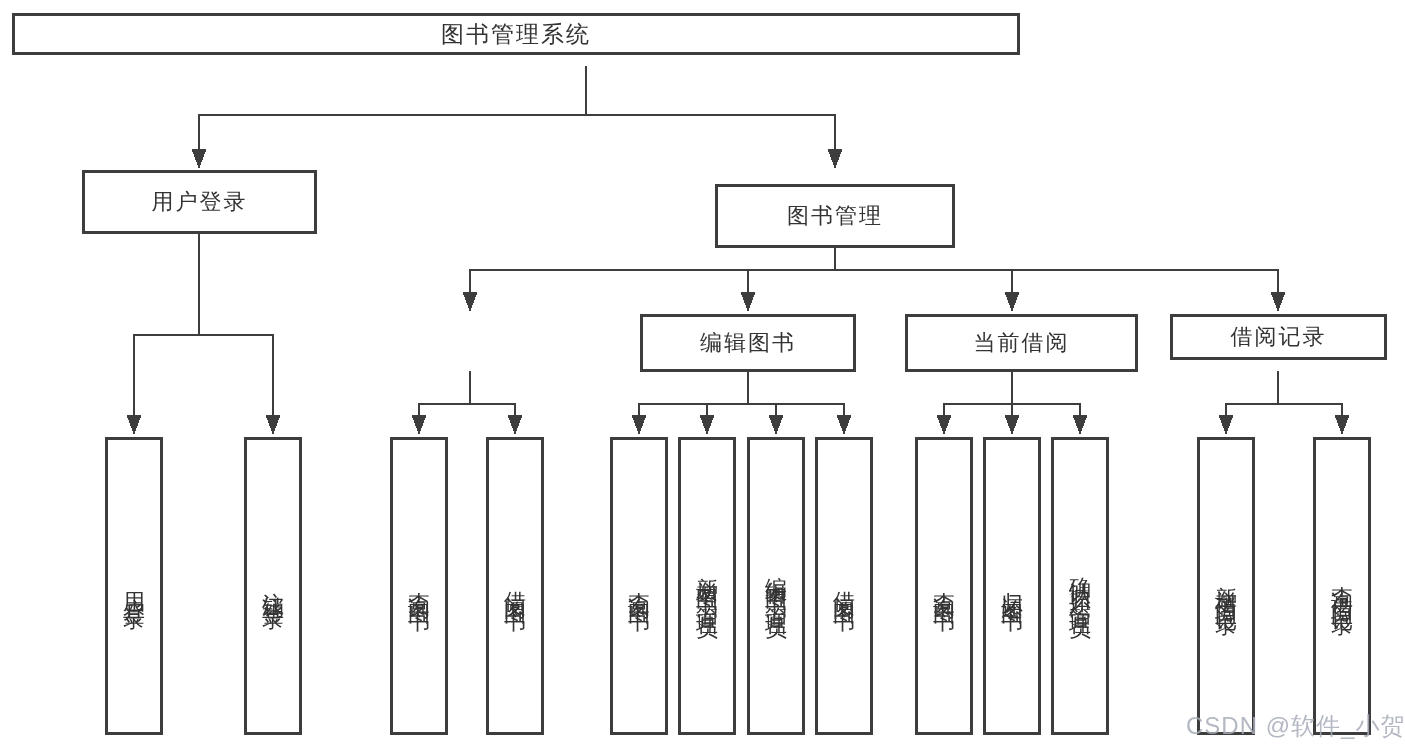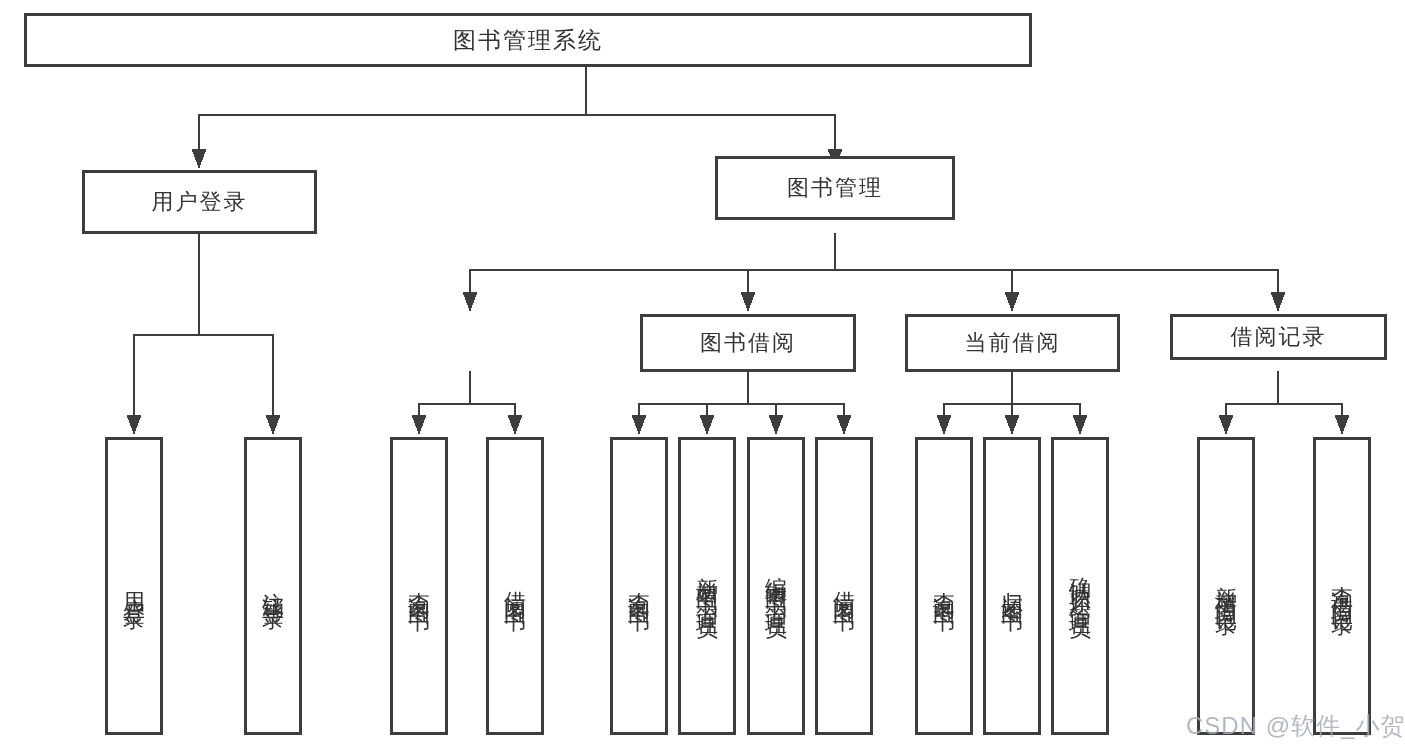--- a/index.html
+++ b/index.html
@@ -109,35 +109,35 @@
     <g>
       <line x1="1278" y1="371" x2="1278" y2="405"></line>
       <line x1="1226" y1="404" x2="1342" y2="404"></line>
       <line x1="1226" y1="403" x2="1226" y2="421"></line>
       <polygon points="1218.5,415 1233.5,415 1226,435"></polygon>
       <line x1="1342" y1="403" x2="1342" y2="421"></line>
       <polygon points="1334.5,415 1349.5,415 1342,435"></polygon>
     </g>
   </svg>
 
-  <div class="box h root" style="left:24px;top:13px;width:1008px;height:54px">
+  <div class="box h root" style="left:12px;top:13px;width:1008px;height:42px">
     <span>图书管理系统</span>
   </div>
 
   <div class="box h" style="left:82px;top:170px;width:235px;height:64px">
     <span>用户登录</span>
   </div>
-  <div class="box h" style="left:715px;top:156px;width:240px;height:64px">
+  <div class="box h" style="left:715px;top:184px;width:240px;height:64px">
     <span>图书管理</span>
   </div>
 
   <div class="box h" style="left:640px;top:314px;width:216px;height:58px">
-    <span>图书借阅</span>
+    <span>编辑图书</span>
   </div>
-  <div class="box h" style="left:905px;top:314px;width:215px;height:58px">
+  <div class="box h" style="left:905px;top:314px;width:233px;height:58px">
     <span>当前借阅</span>
   </div>
   <div class="box h" style="left:1170px;top:314px;width:217px;height:46px">
     <span>借阅记录</span>
   </div>
 
   <div class="box v" style="left:105px;top:437px;width:58px;height:298px">
     <span>用户登录</span>
   </div>
   <div class="box v" style="left:244px;top:437px;width:58px;height:298px">

